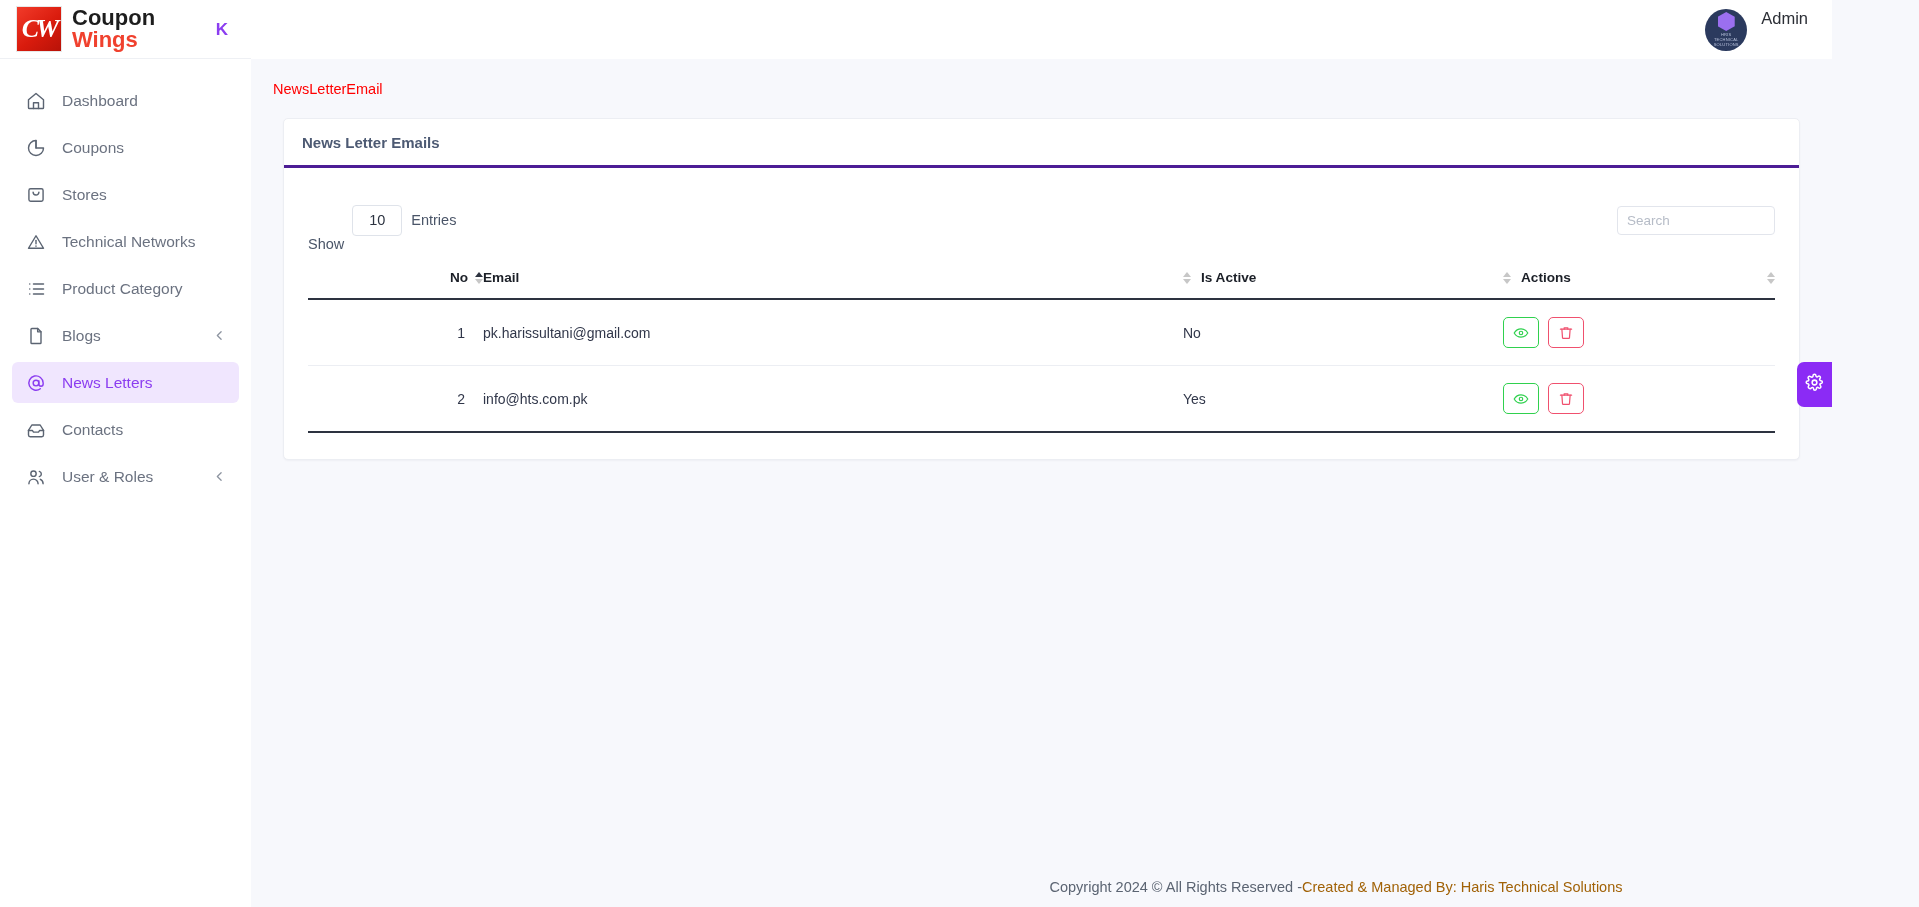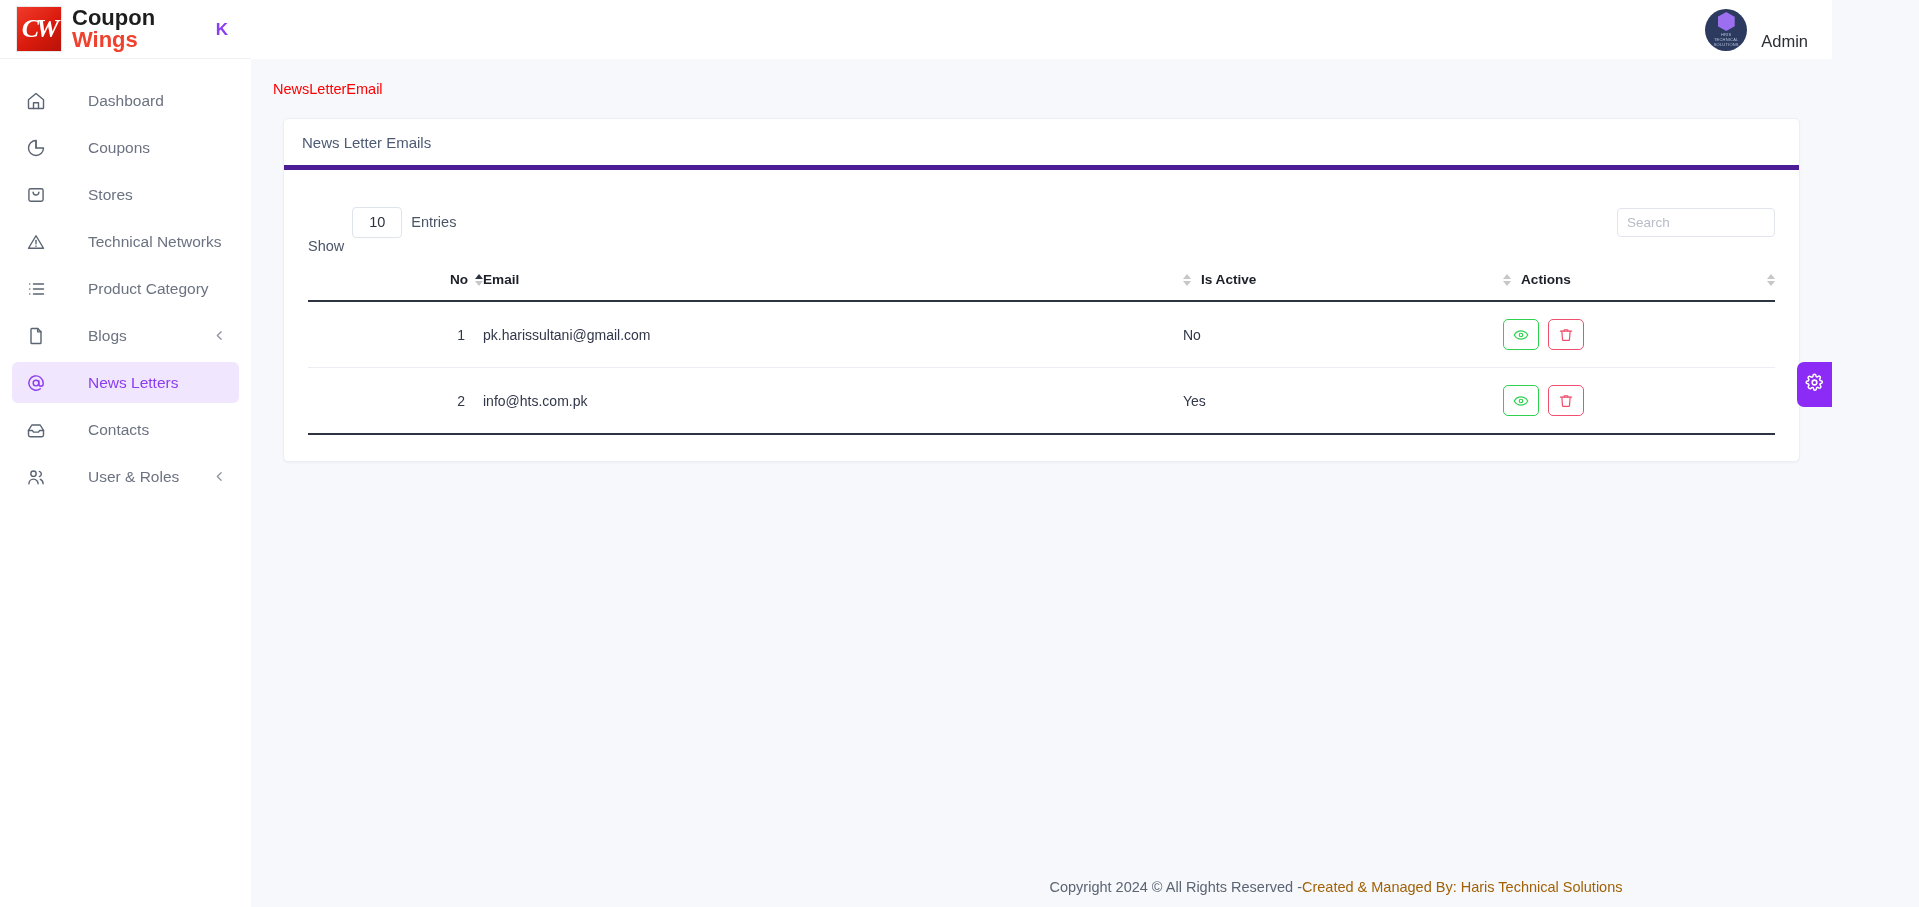--- a/index.html
+++ b/index.html
@@ -63,21 +63,20 @@
     display: flex;
     align-items: center;
     height: 41px;
     margin: 0 12px 6px 12px;
     padding: 0 13px;
     border-radius: 6px;
     color: #6b7280;
     font-size: 15.5px;
     cursor: pointer;
     position: relative;
-    gap: 26px;
   }
   .nav-item .ic {
     width: 21px; height: 21px;
     flex: 0 0 21px;
     margin-right: 16px;
     display: flex; align-items: center; justify-content: center;
     color: #5b6472;
   }
   .nav-item .ic svg { width: 20px; height: 20px; display: block; }
   .nav-item.active { background: #f0e6fe; color: #8b3df0; }
@@ -102,21 +101,21 @@
   }
   .topbar {
     height: 59px;
     background: #ffffff;
     display: flex;
     align-items: center;
     justify-content: flex-end;
     padding-right: 24px;
     flex: 0 0 59px;
   }
-  .user-chip { display: flex; align-items: flex-end; cursor: pointer; }
+  .user-chip { display: flex; align-items: flex-start; cursor: pointer; }
   .avatar {
     width: 42px; height: 42px; border-radius: 50%;
     background: #2b3a5e;
     display: flex; align-items: center; justify-content: center;
     flex-direction: column;
     overflow: hidden;
   }
   .avatar .hex {
     width: 17px; height: 19px;
     background: #9b6ff0;
@@ -145,21 +144,22 @@
 
   .card {
     margin: 20px 32px 0 32px;
     background: #ffffff;
     border: 1px solid #eceef3;
     border-radius: 5px;
     box-shadow: 0 1px 2px rgba(16,24,40,.04);
   }
   .card-head {
     padding: 15px 0 14px 18px;
-    border-bottom: 5px solid #4c1d95;
+    border-bottom: 3px solid #4c1d95;
+    font-weight: bold;
   }
   .card-title { font-size: 15px; color: #4d5a73; }
   .card-body { padding: 20px 24px 26px 24px; }
 
   .table-controls {
     display: flex;
     align-items: center;
     justify-content: space-between;
     margin-bottom: 18px;
   }

